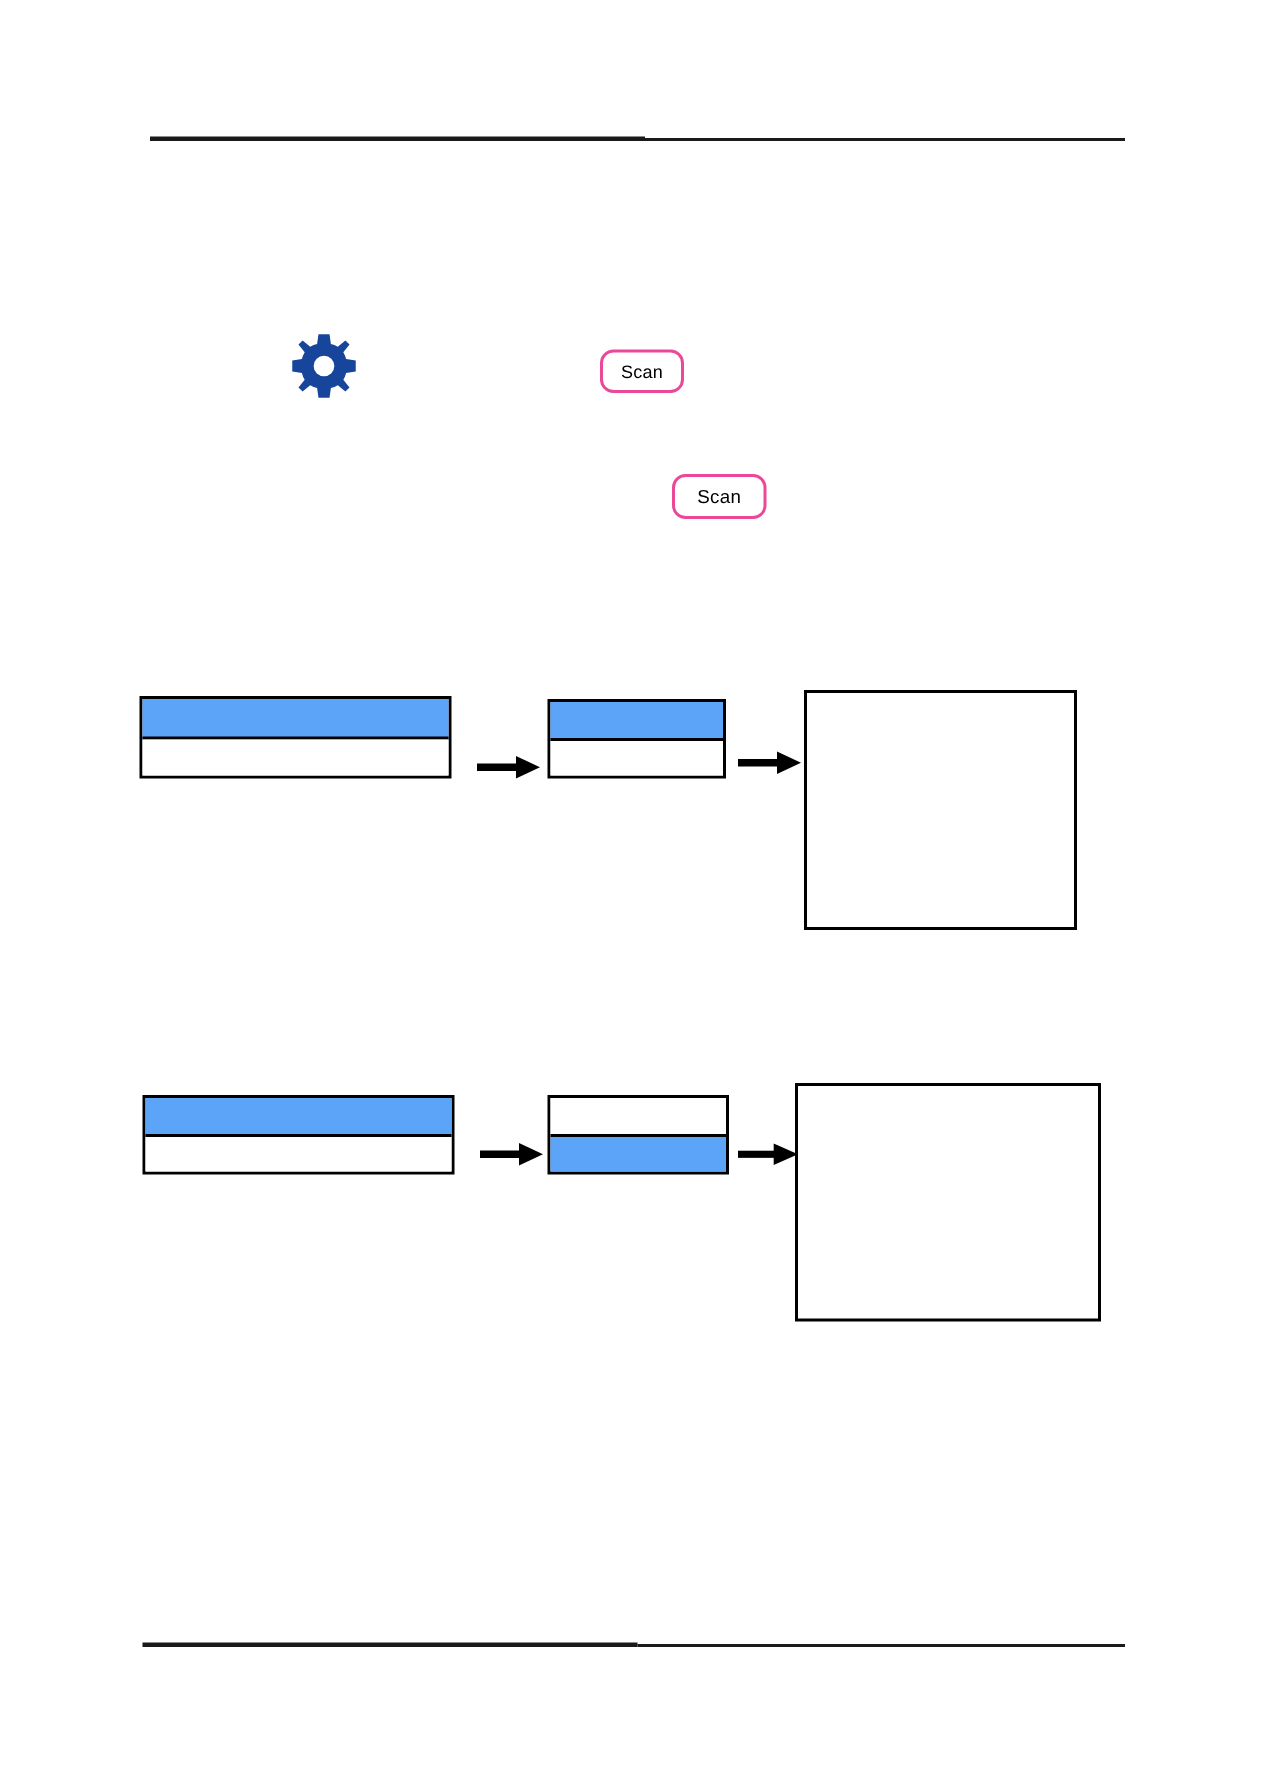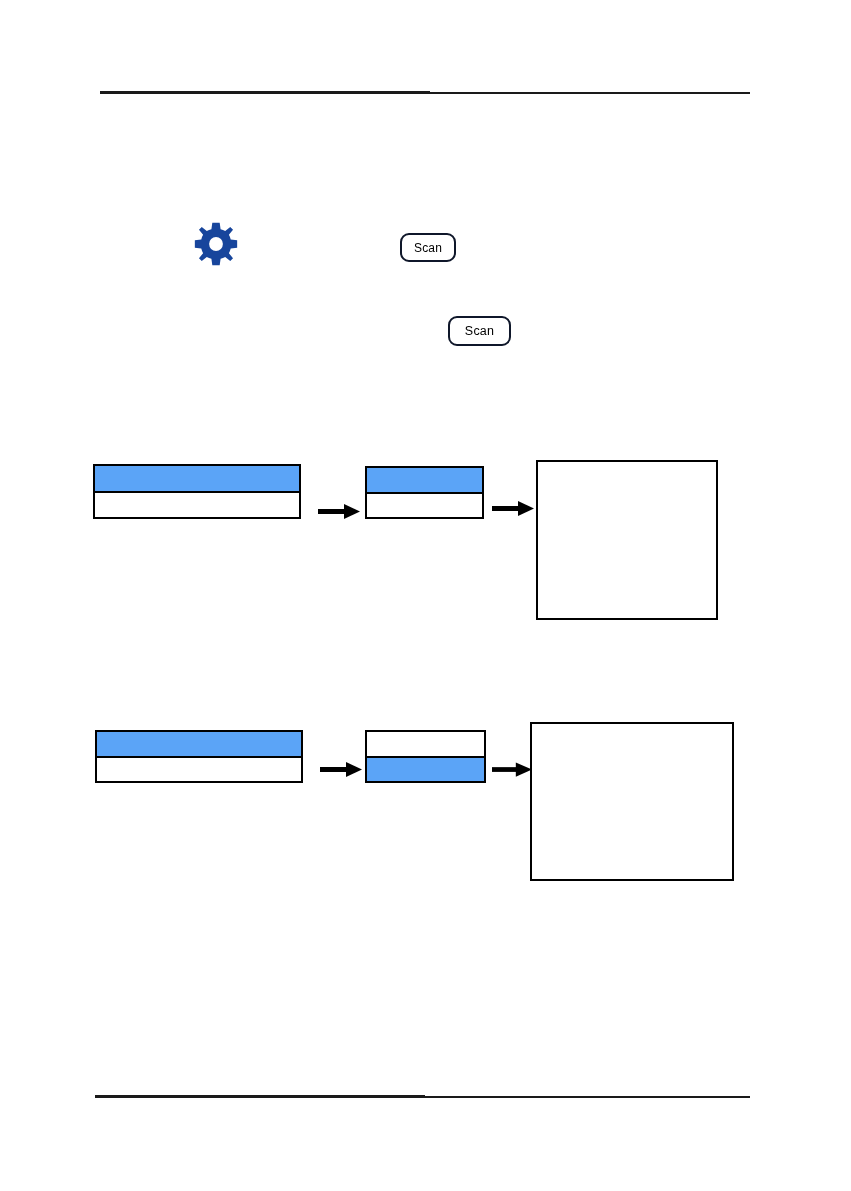--- a/index.html
+++ b/index.html
@@ -62,21 +62,21 @@
   .gear-icon svg {
     display: block;
     width: 100%;
     height: 100%;
   }
 
   
   .scan-button {
     position: absolute;
     box-sizing: border-box;
-    border: 2px solid #0f172a;
+    border: 2px solid #ec4899;
     border-radius: 9px;
     background: #ffffff;
     color: #000000;
     display: flex;
     align-items: center;
     justify-content: center;
     font-family: "Liberation Sans", sans-serif;
     line-height: 1;
     letter-spacing: 0.2px;
     cursor: pointer;

